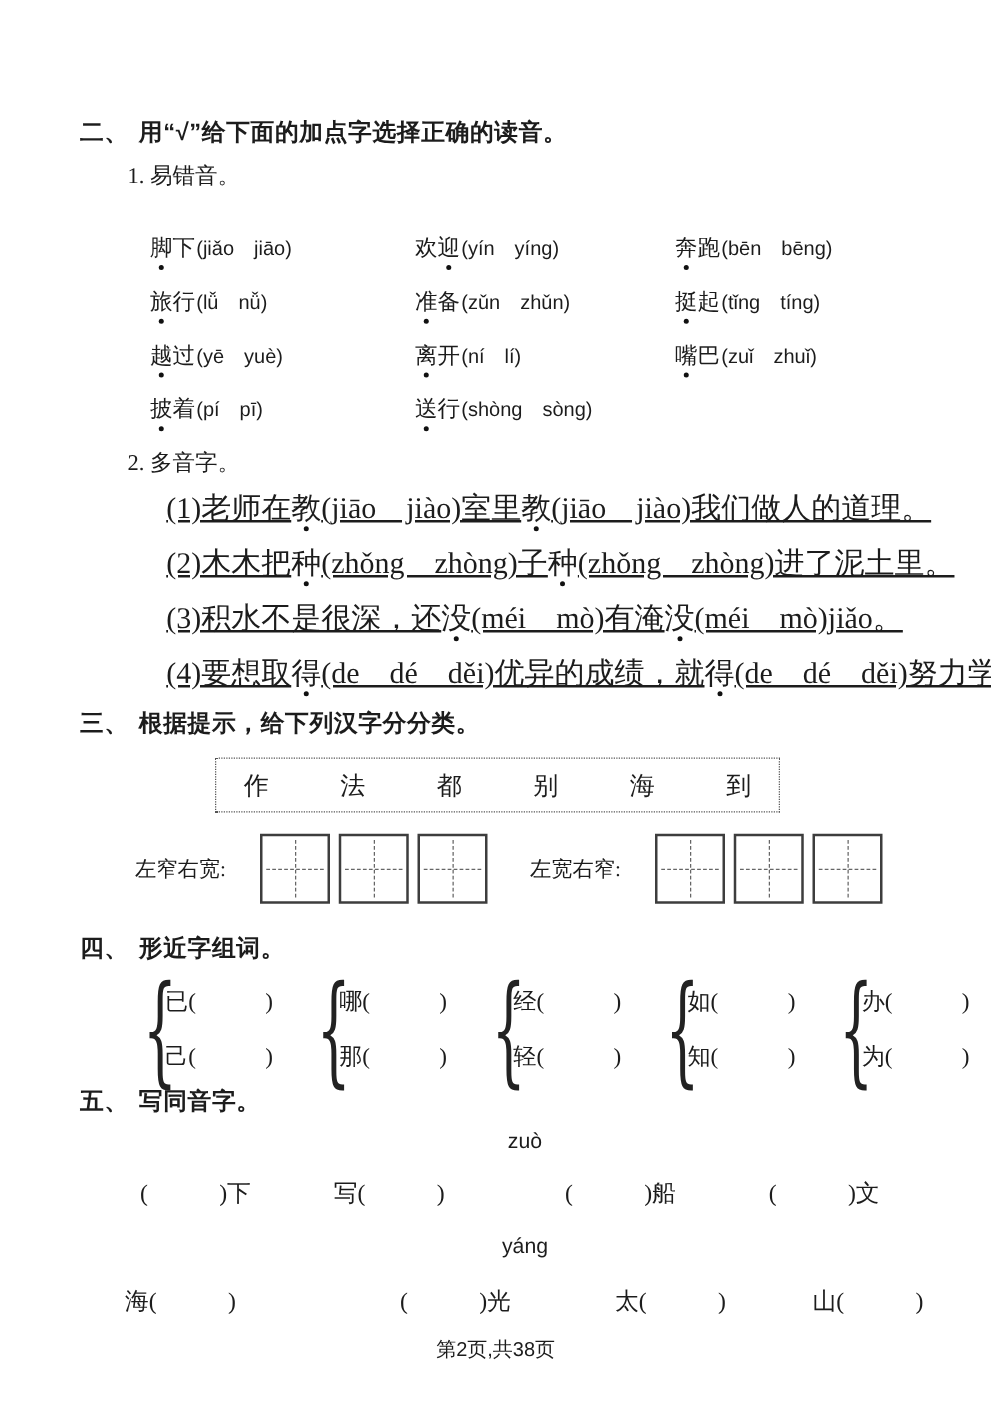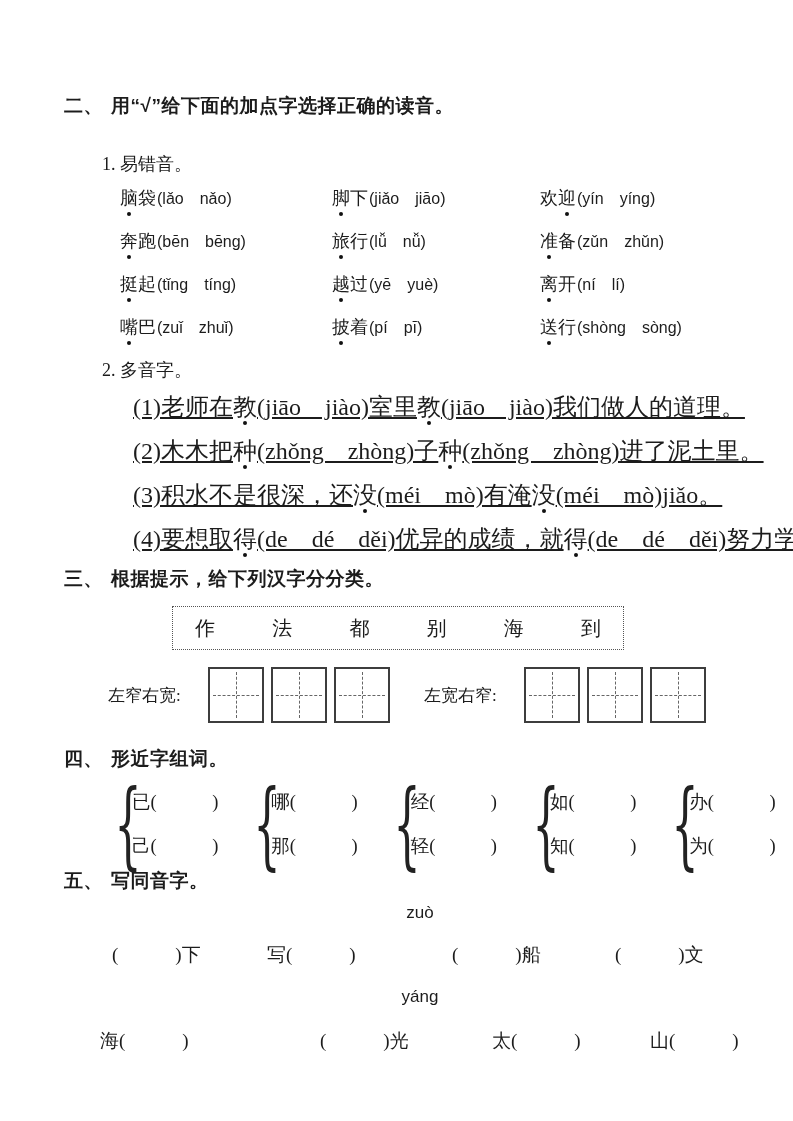--- a/index.html
+++ b/index.html
@@ -131,24 +131,23 @@
 </style>
 </head>
 <body>
 
 <div class="page">
 
   <div class="heading" style="left:64px; top:93px;">
     <span class="num">二、</span><span>用“√”给下面的加点字选择正确的读音。</span>
   </div>
 
-  <div class="sublabel" style="left:102px; top:152px;font-family:Liberation Serif, serif;">1. 易错音。</div>
+  <div class="sublabel" style="left:102px; top:128px;font-family:Liberation Serif, serif;">1. 易错音。</div>
 
   <div class="wgrid">
-      <div class="word"><span class="hz dotchar">脑</span><span class="hz">袋</span><span class="py">(lǎo　nǎo)</span></div>
       <div class="word"><span class="hz dotchar">脚</span><span class="hz">下</span><span class="py">(jiǎo　jiāo)</span></div>
       <div class="word"><span class="hz">欢</span><span class="hz dotchar">迎</span><span class="py">(yín　yíng)</span></div>
       <div class="word"><span class="hz dotchar">奔</span><span class="hz">跑</span><span class="py">(bēn　bēng)</span></div>
       <div class="word"><span class="hz dotchar">旅</span><span class="hz">行</span><span class="py">(lǚ　nǚ)</span></div>
       <div class="word"><span class="hz dotchar">准</span><span class="hz">备</span><span class="py">(zǔn　zhǔn)</span></div>
       <div class="word"><span class="hz dotchar">挺</span><span class="hz">起</span><span class="py">(tǐng　tíng)</span></div>
       <div class="word"><span class="hz dotchar">越</span><span class="hz">过</span><span class="py">(yē　yuè)</span></div>
       <div class="word"><span class="hz dotchar">离</span><span class="hz">开</span><span class="py">(ní　lí)</span></div>
       <div class="word"><span class="hz dotchar">嘴</span><span class="hz">巴</span><span class="py">(zuǐ　zhuǐ)</span></div>
       <div class="word"><span class="hz dotchar">披</span><span class="hz">着</span><span class="py">(pí　pī)</span></div>
@@ -249,14 +248,15 @@
     </div>
 
   <div class="pycenter" style="top:987px;">yáng</div>
   <div class="ty-row" style="top:1028px;">
       <span class="ty-item" style="left: 100px;">海(　　　)</span>
       <span class="ty-item" style="left: 320px;">(　　　)光</span>
       <span class="ty-item" style="left: 492px;">太(　　　)</span>
       <span class="ty-item" style="left: 650px;">山(　　　)</span>
     </div>
 
+  <div class="footer">第2页,共38页</div>
 
 </div>
 
 </body></html>

